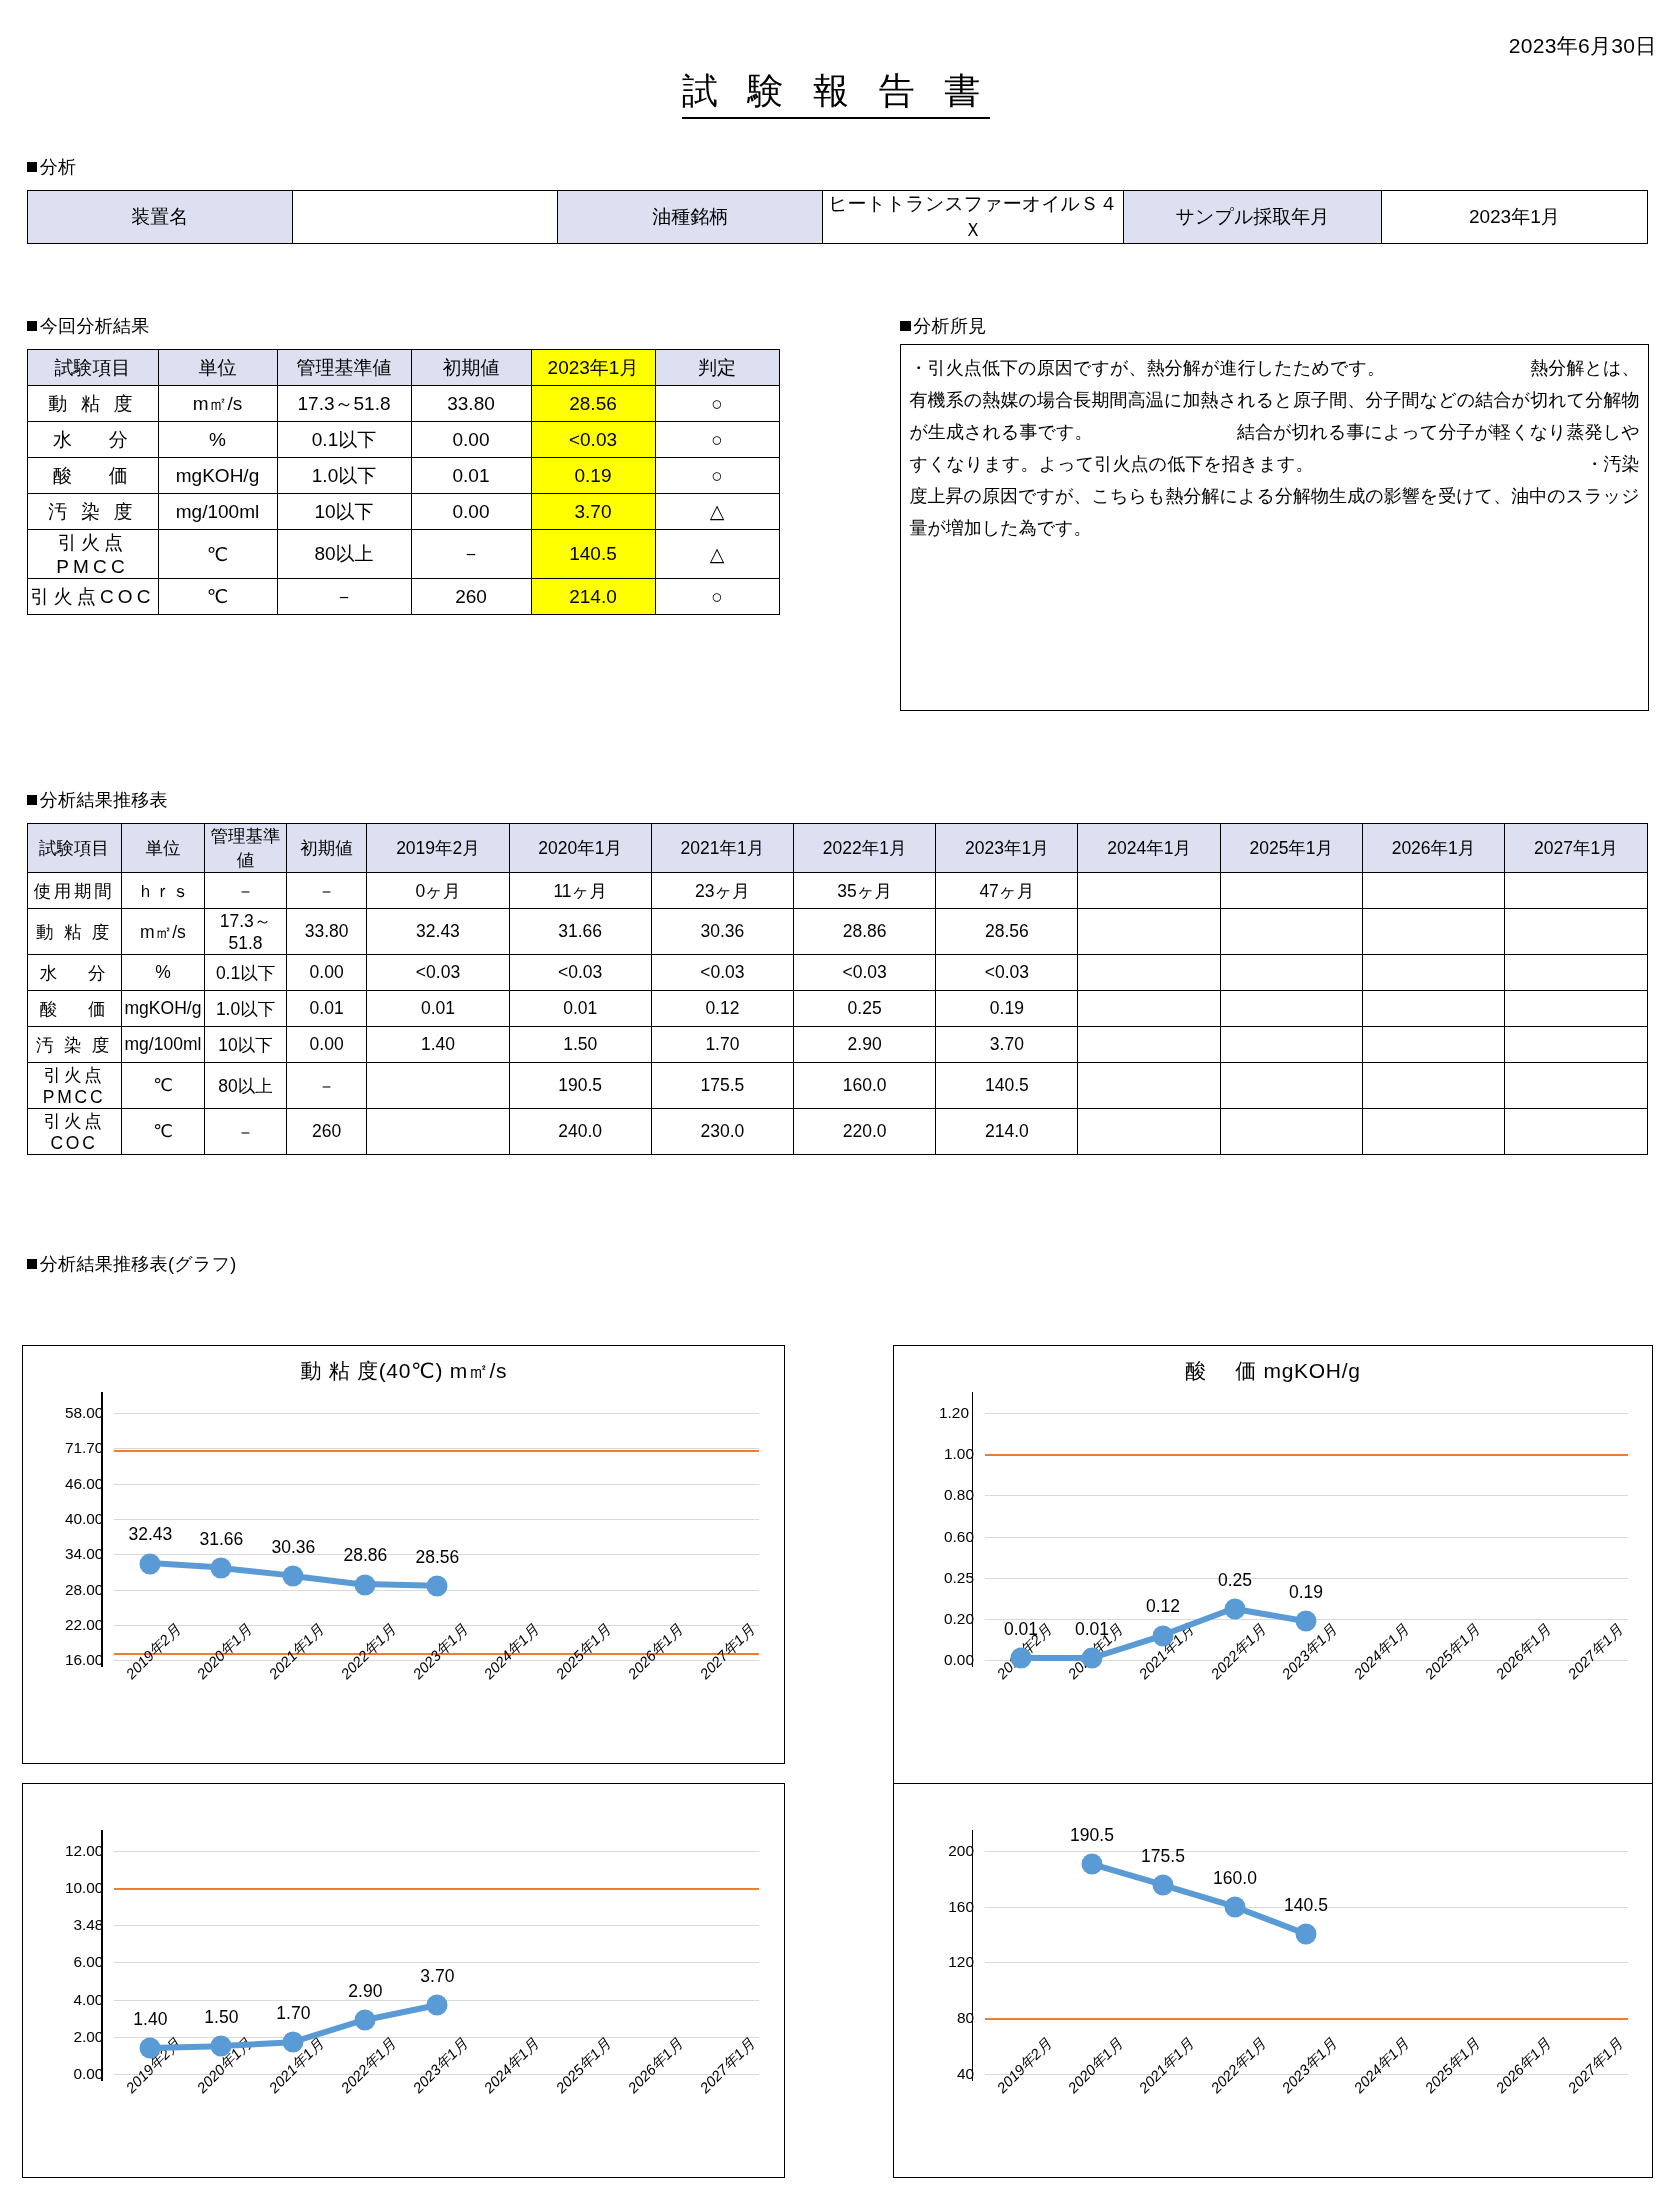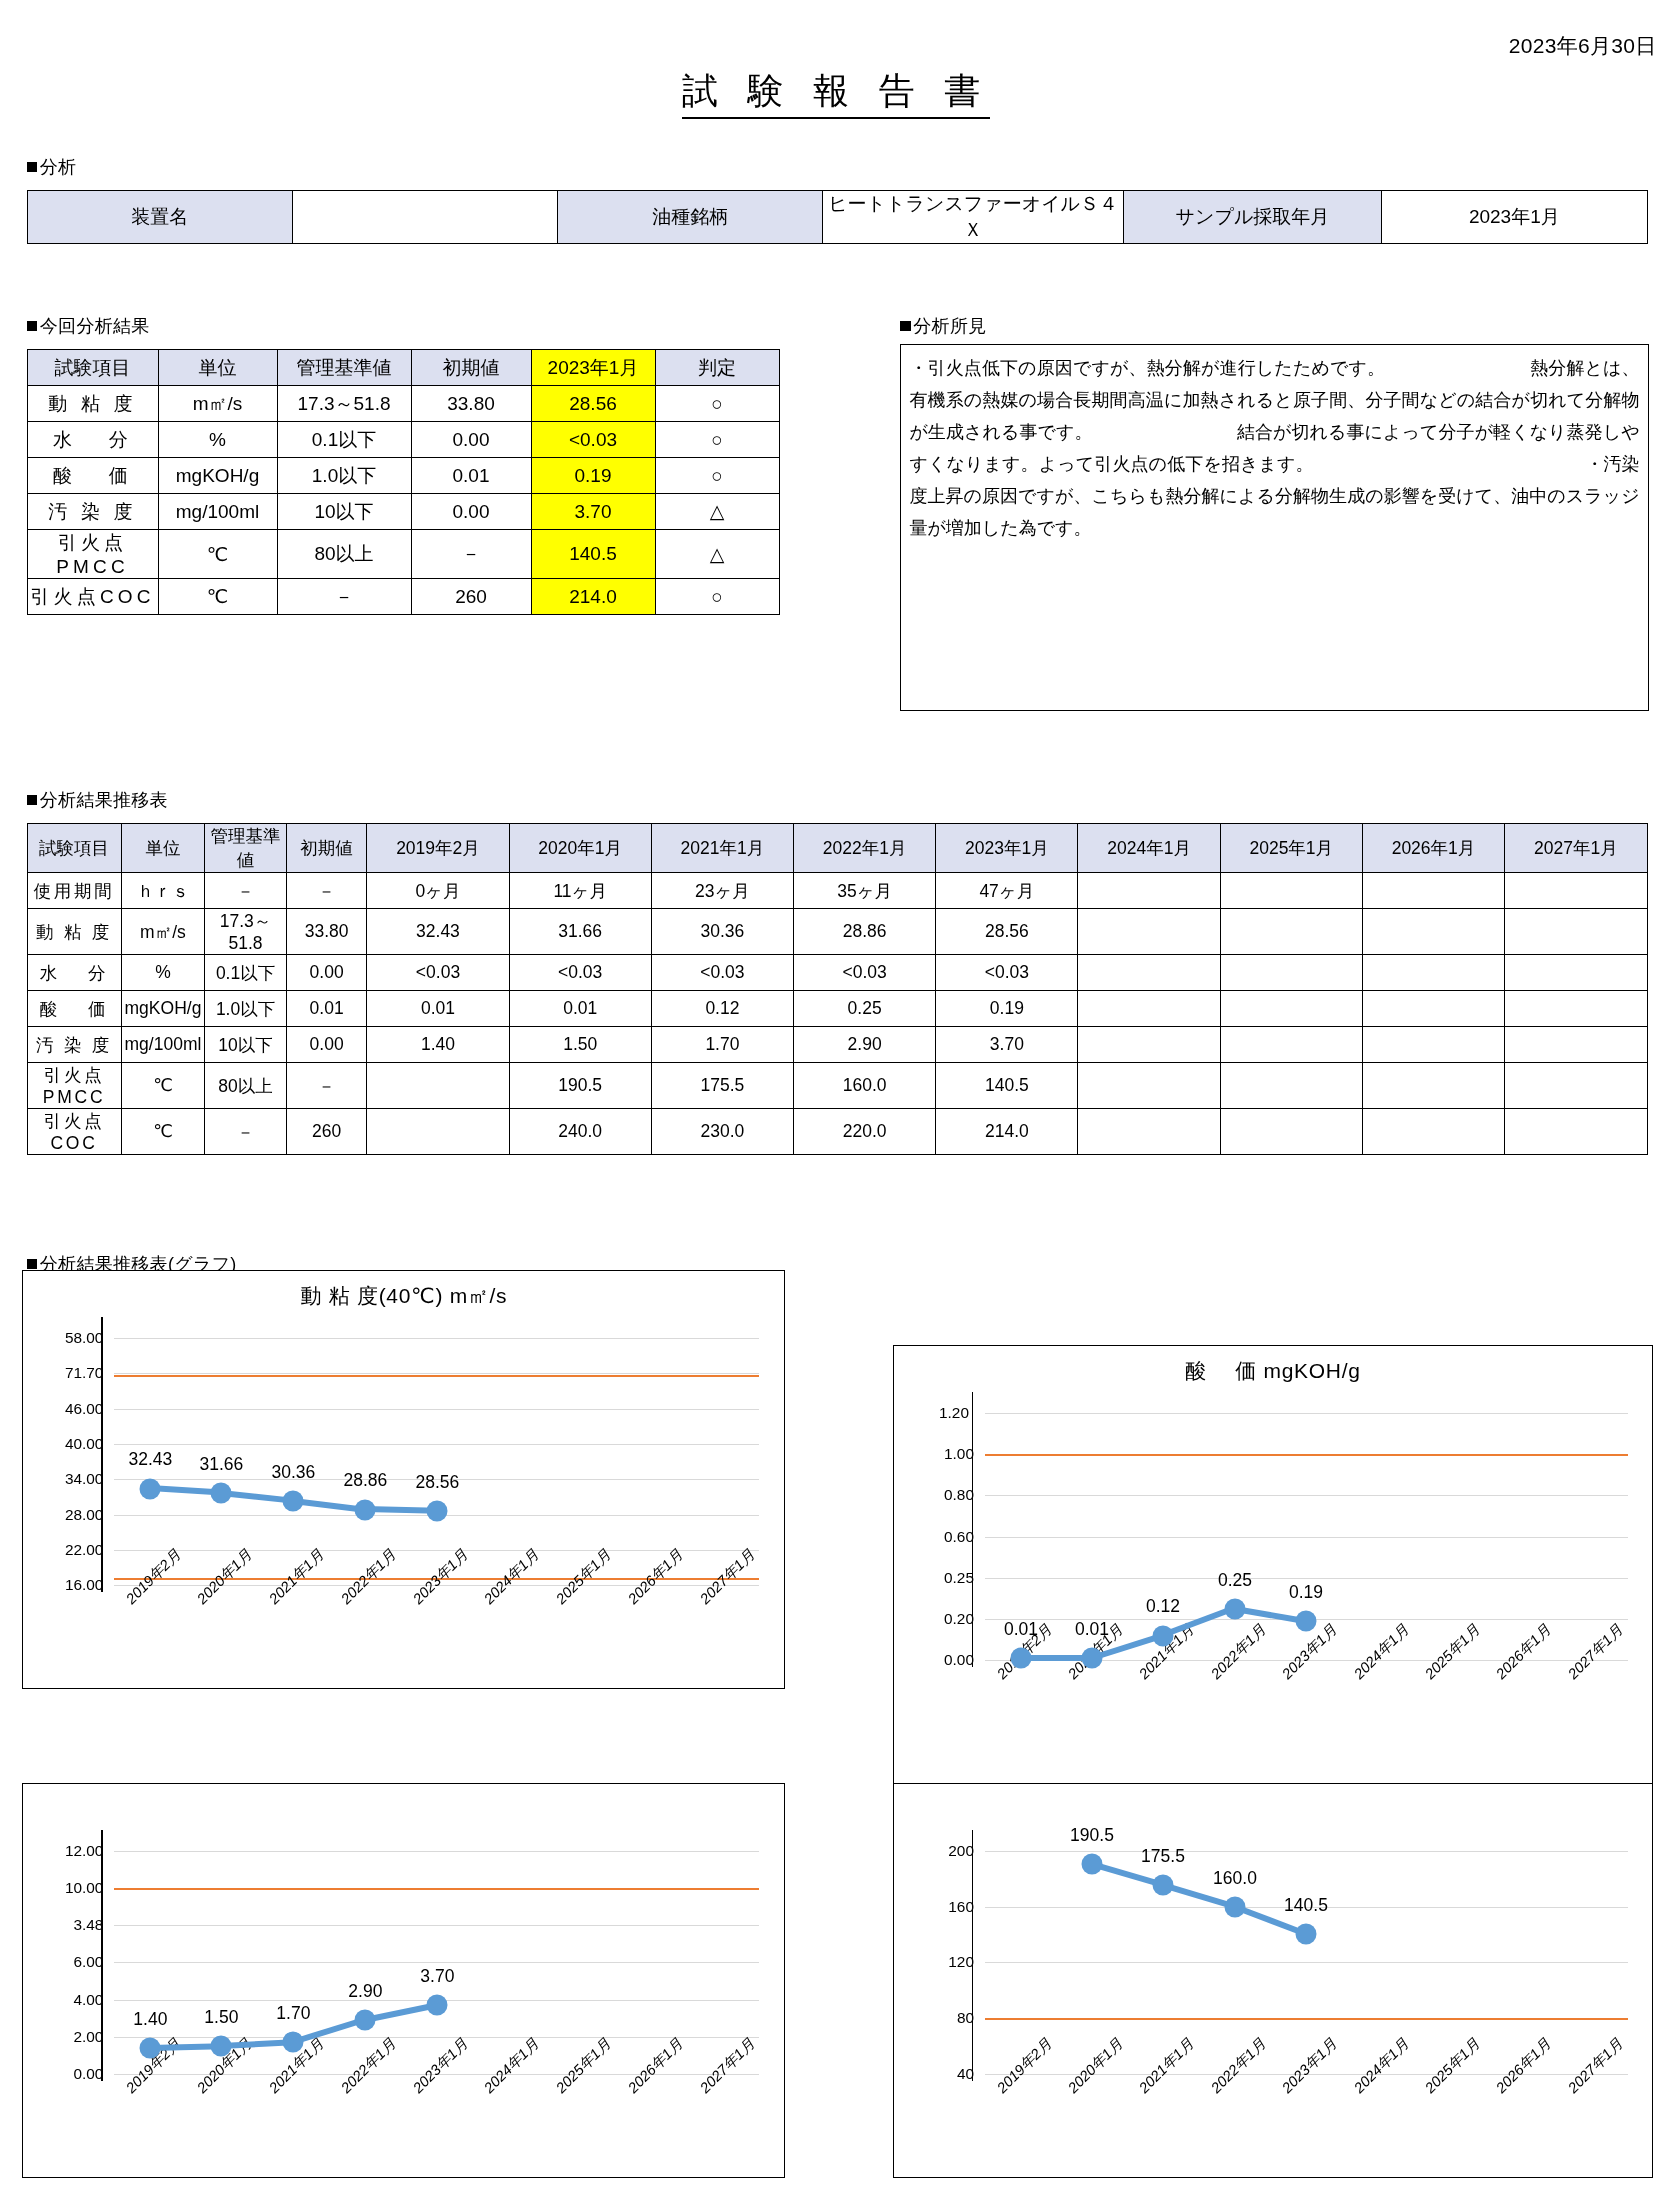--- a/index.html
+++ b/index.html
@@ -424,21 +424,21 @@
         <td></td>
         <td></td>
       </tr>
     </tbody>
 </table>
 
 <div class="sec-head" style="left:26.5px; top:1252px;">
   <span class="sq"></span><span>分析結果推移表(グラフ)</span>
 </div>
 
-<div class="chart-box" id="chart-0" style="left:22.4px;  top:1270px; width:763px; height:419px;">
+<div class="chart-box" id="chart-0" style="left:22.4px;  top:1345px; width:763px; height:419px;">
     <div class="chart-title">動 粘 度(40℃) m㎡/s</div>
     <div class="gridline" style="left: 91px; top: 314px; width: 645px;"></div>
     <div class="ytick" style="left: 7px; width: 73px; top: 314px;">16.00</div>
     <div class="gridline" style="left: 91px; top: 279px; width: 645px;"></div>
     <div class="ytick" style="left: 7px; width: 73px; top: 279px;">22.00</div>
     <div class="gridline" style="left: 91px; top: 244px; width: 645px;"></div>
     <div class="ytick" style="left: 7px; width: 73px; top: 244px;">28.00</div>
     <div class="gridline" style="left: 91px; top: 208px; width: 645px;"></div>
     <div class="ytick" style="left: 7px; width: 73px; top: 208px;">34.00</div>
     <div class="gridline" style="left: 91px; top: 173px; width: 645px;"></div>

